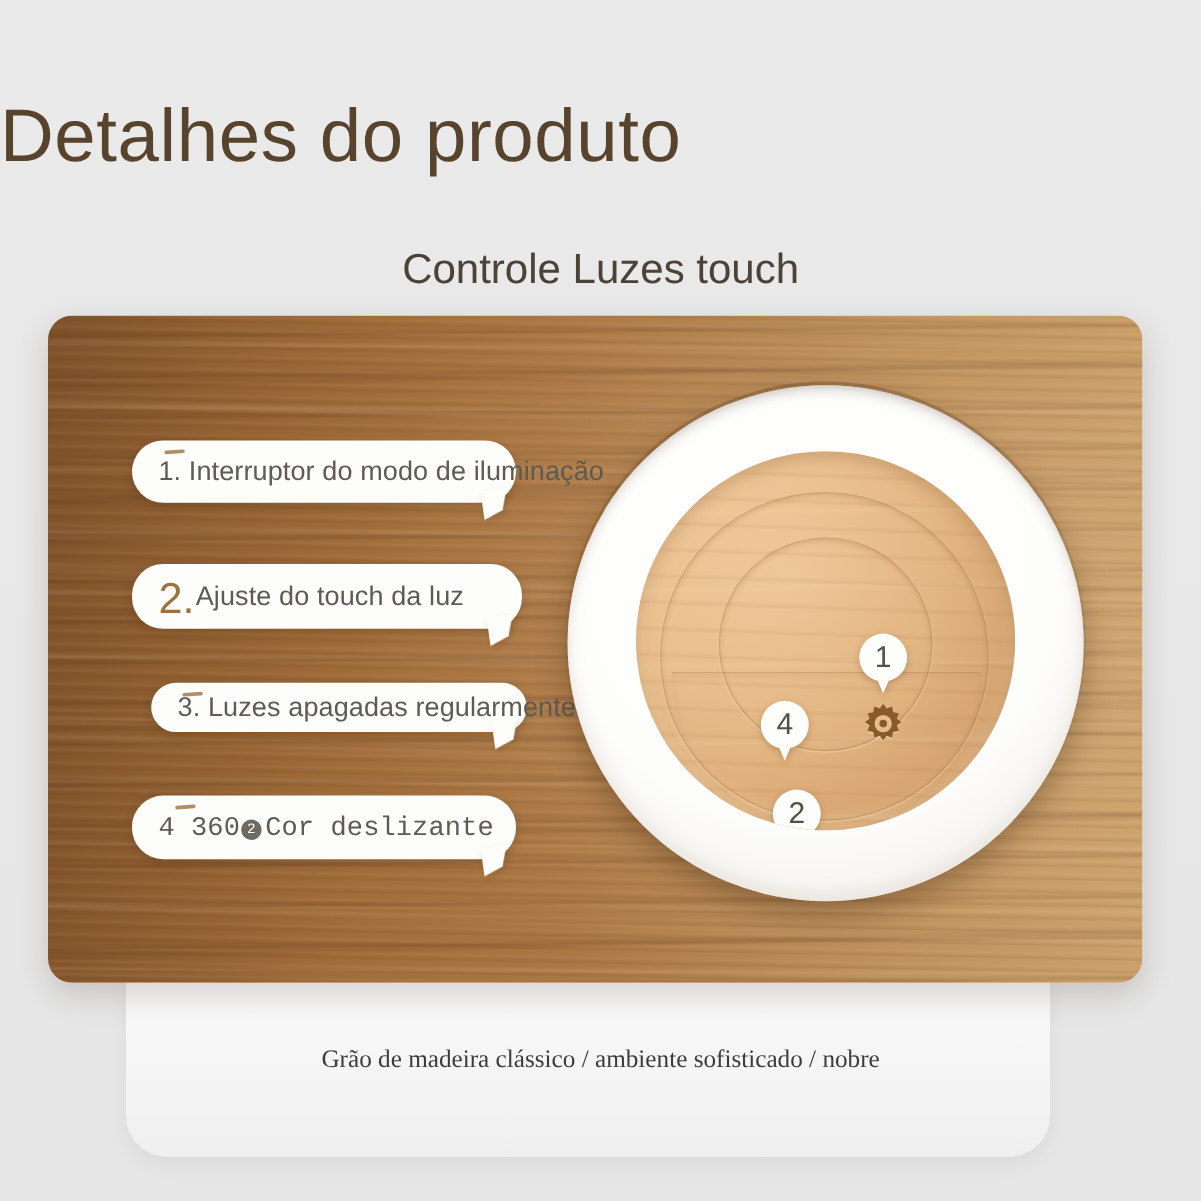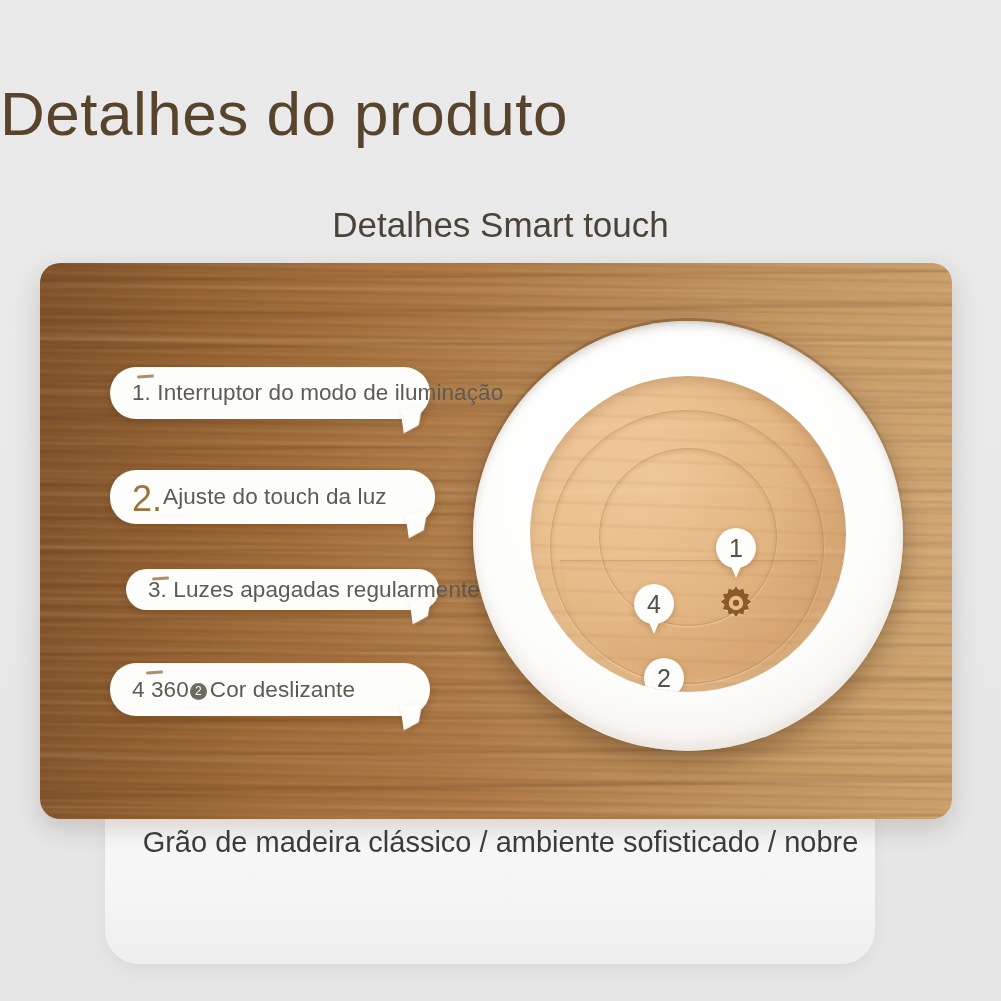--- a/index.html
+++ b/index.html
@@ -58,27 +58,28 @@
     top: 812px;
     width: 770px;
     height: 152px;
     background: linear-gradient(180deg, #fafafa 0%, #f4f4f4 60%, #efefef 100%);
     border-radius: 8px 8px 34px 34px;
     box-shadow: 0 6px 16px rgba(0,0,0,0.05);
   }
   .caption {
     position: absolute;
     left: 0;
-    top: 822px;
+    top: 862px;
     width: 1001px;
     text-align: center;
-    font-size: 29px;
+    font-size: 21px;
     line-height: 40px;
     color: #3b3b3b;
     white-space: nowrap;
+    font-family: Liberation Serif, serif;
   }
 
   
   .wood-panel {
     position: absolute;
     left: 40px;
     top: 263px;
     width: 912px;
     height: 556px;
     border-radius: 20px;
@@ -207,21 +208,21 @@
   }
 
   #bubble1 { left: 110px; top: 367px; width: 320px; height: 52px; padding-left: 22px; }
   #bubble1 .macron { left: 27px; top: 8px; }
 
   #bubble2 { left: 110px; top: 470px; width: 325px; height: 54px; padding-left: 22px; }
 
   #bubble3 { left: 126px; top: 569px; width: 313px; height: 41px; padding-left: 22px; }
   #bubble3 .macron { left: 26px; top: 8px; }
 
-  #bubble4 { left: 110px; top: 663px; width: 320px; height: 53px; padding-left: 22px; }
+  #bubble4 { left: 110px; top: 663px; width: 320px; height: 53px; padding-left: 22px; font-family: Liberation Mono, monospace; }
   #bubble4 .macron { left: 36px; top: 8px; }
   .circnum {
     display: inline-block;
     width: 17px;
     height: 17px;
     border-radius: 50%;
     background: #6f6a60;
     color: #fdfdfb;
     font-size: 12px;
     line-height: 17px;
@@ -366,21 +367,21 @@
   #ico-gear  { left: 184px; top: 205px; width: 44px; height: 44px; }
   .ico svg { display: block; width: 100%; height: 100%; }
 </style>
 </head>
 <body>
 
 <div id="stage">
 
   <div class="title">Detalhes do produto</div>
 
-  <div class="subtitle">Detalhes Smart touch</div>
+  <div class="subtitle">Controle Luzes touch</div>
 
   <div class="lower-plate"></div>
 
   <div class="wood-panel">
     <div class="grain"></div>
     <div class="grain2"></div>
     <div class="panel-sheen"></div>
   </div>
 
   <div class="bubble" id="bubble1">

